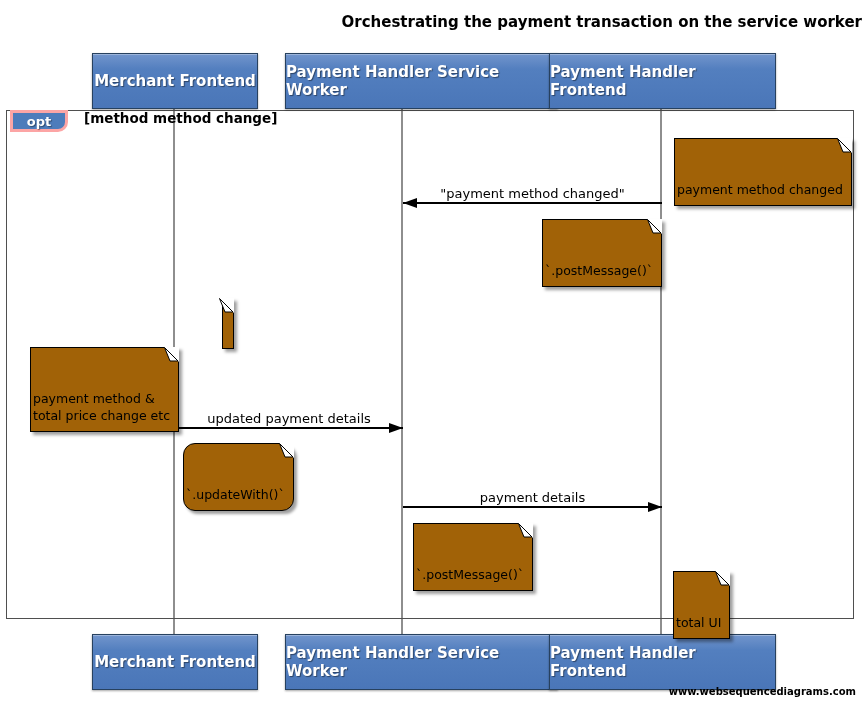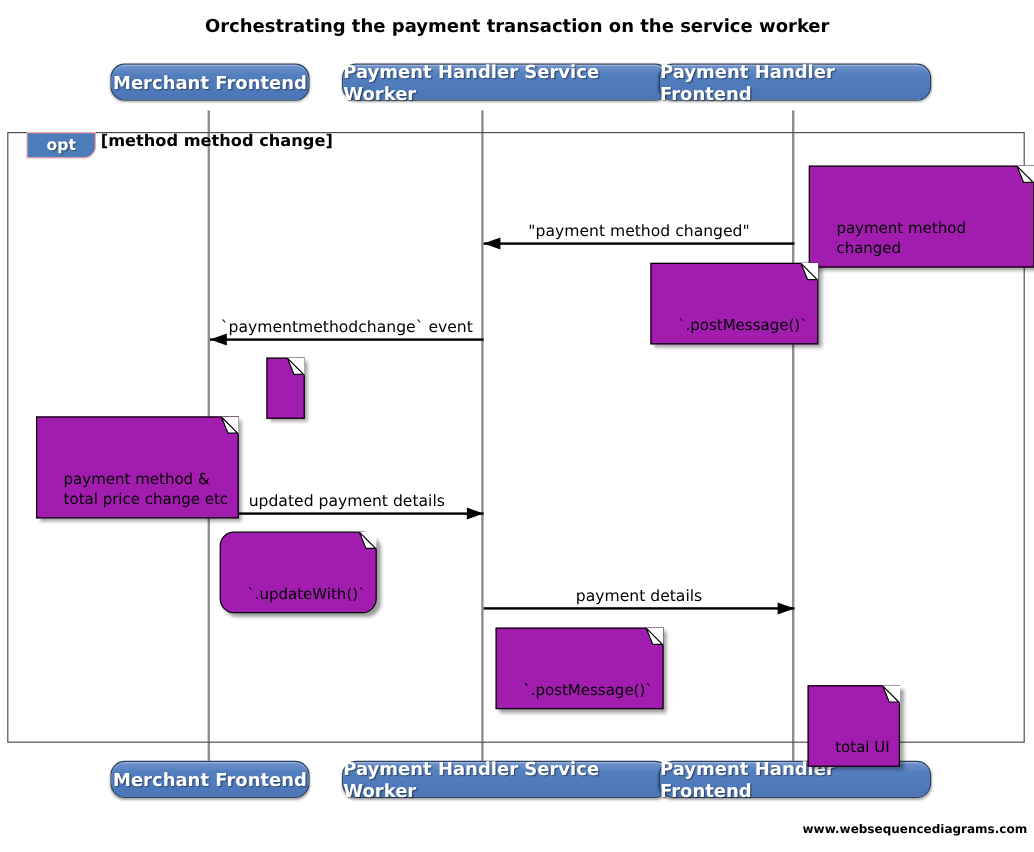--- a/index.html
+++ b/index.html
@@ -2,69 +2,69 @@
 <html><head>
 <meta charset="utf-8">
 <style>
   html,body { margin:0; padding:0; background:#fff; }
   .canvas {
     position:relative; width:862px; height:710px; background:#ffffff;
     font-family:"DejaVu Sans", sans-serif; color:#000; overflow:hidden;
   }
   .title {
     position:absolute; left:0; top:13px; width:100%;
-    text-align:center; font-size:15px; font-weight:bold;
+    text-align:right; font-size:15px; font-weight:bold;
   }
   
   .actor {
-    position:absolute; height:31px; box-sizing:border-box;
-    border:1px solid #27415f; border-radius:12px;
+    position:absolute; height:56px; box-sizing:border-box;
+    border:1px solid #27415f; border-radius:0;
     background:linear-gradient(to bottom, #7295cc 0%, #537fbf 28%, #4a76b8 100%);
     box-shadow:0 1px 2px rgba(0,0,0,0.35), inset 0 1px 0 rgba(255,255,255,0.3);
     color:#fff; font-weight:bold; font-size:15px;
     display:flex; align-items:center; justify-content:center;
     text-shadow:1px 1px 1px rgba(0,0,0,0.45);
   }
   .a1 { left:92px;  width:166px; }
   .a2 { left:285px; width:273px; }
   .a3 { left:549px; width:227px; }
   .row-top    { top:53px; }
   .row-bottom { top:634px; }
   
   .lifeline { position:absolute; top:92px; height:542px; width:2px; background:#8e8e8e; }
   .ll-1 { left:173px; } .ll-2 { left:401px; } .ll-3 { left:660px; }
   
   .opt-frame { position:absolute; left:6px; top:110px; width:848px; height:509px;
                border:1px solid #4f4f4f; box-sizing:border-box; }
   .opt-tab {
-    position:absolute; left:22px; top:110px; width:58px; height:22px; box-sizing:border-box;
-    background:#4d7cbb; border:1px solid #fca5a5; border-bottom-right-radius:10px;
+    position:absolute; left:10px; top:110px; width:58px; height:22px; box-sizing:border-box;
+    background:#4d7cbb; border:3px solid #fca5a5; border-bottom-right-radius:10px;
     color:#fff; font-weight:bold; font-size:13px;
     display:flex; align-items:center; justify-content:center;
     text-shadow:1px 1px 1px rgba(0,0,0,0.4);
   }
   .opt-guard { position:absolute; left:84px; top:110px; font-size:13.5px; font-weight:bold; }
   
   .message { position:absolute; height:21px; z-index:3; }
   .m1 { left:403px; width:259px; top:183px; }
   .m2 { left:175px; width:228px; top:263px; }
   .m3 { left:175px; width:228px; top:408px; }
   .m4 { left:403px; width:259px; top:487px; }
   .msg-label { position:absolute; left:0; right:0; bottom:4px; text-align:center;
                font-size:13px; line-height:1; white-space:nowrap; }
   .msg-line  { position:absolute; left:0; right:0; bottom:0; height:2px; background:#000; }
   .head { position:absolute; width:0; height:0; top:-4px;
           border-top:5px solid transparent; border-bottom:5px solid transparent; }
   .dir-left  .head { left:0;  border-right:14px solid #000; }
   .dir-right .head { right:0; border-left:14px solid #000; }
   
   .note {
-    position:absolute; z-index:4; background:#a21caf; border:1px solid #000;
+    position:absolute; z-index:4; background:#a16207; border:1px solid #000;
     box-shadow:3px 3px 3px rgba(0,0,0,0.38);
-    font-size:12.5px; line-height:17px; padding:8px 8px 7px 22px;
+    font-size:12.5px; line-height:17px; padding:8px 8px 7px 2px;
     white-space:pre-line;
   }
   .n1 { left:674px; top:138px; }
   .n2 { left:542px; top:219px; }
   .n3 { left:222px; top:298px; }
   .n4 { left:30px;  top:347px; }
   .n5 { left:183px; top:443px;border-radius:12px; }
   .n6 { left:413px; top:523px; }
   .n7 { left:673px; top:571px; }
   .fold { position:absolute; top:-1px; right:-1px; display:block; }
@@ -80,26 +80,20 @@
   <div class="lifeline ll-1"></div>
   <div class="lifeline ll-2"></div>
   <div class="lifeline ll-3"></div>
 
   <div class="opt-frame"></div>
   <div class="opt-tab">opt</div>
   <div class="opt-guard">[method method change]</div>
 
   <div class="message m1 dir-left">
     <div class="msg-label">"payment method changed"</div>
-    <div class="msg-line">
-      <span class="head"></span>
-    </div>
-  </div>
-  <div class="message m2 dir-left">
-    <div class="msg-label">`paymentmethodchange` event</div>
     <div class="msg-line">
       <span class="head"></span>
     </div>
   </div>
   <div class="message m4 dir-right">
     <div class="msg-label">payment details</div>
     <div class="msg-line">
       <span class="head"></span>
     </div>
   </div>

